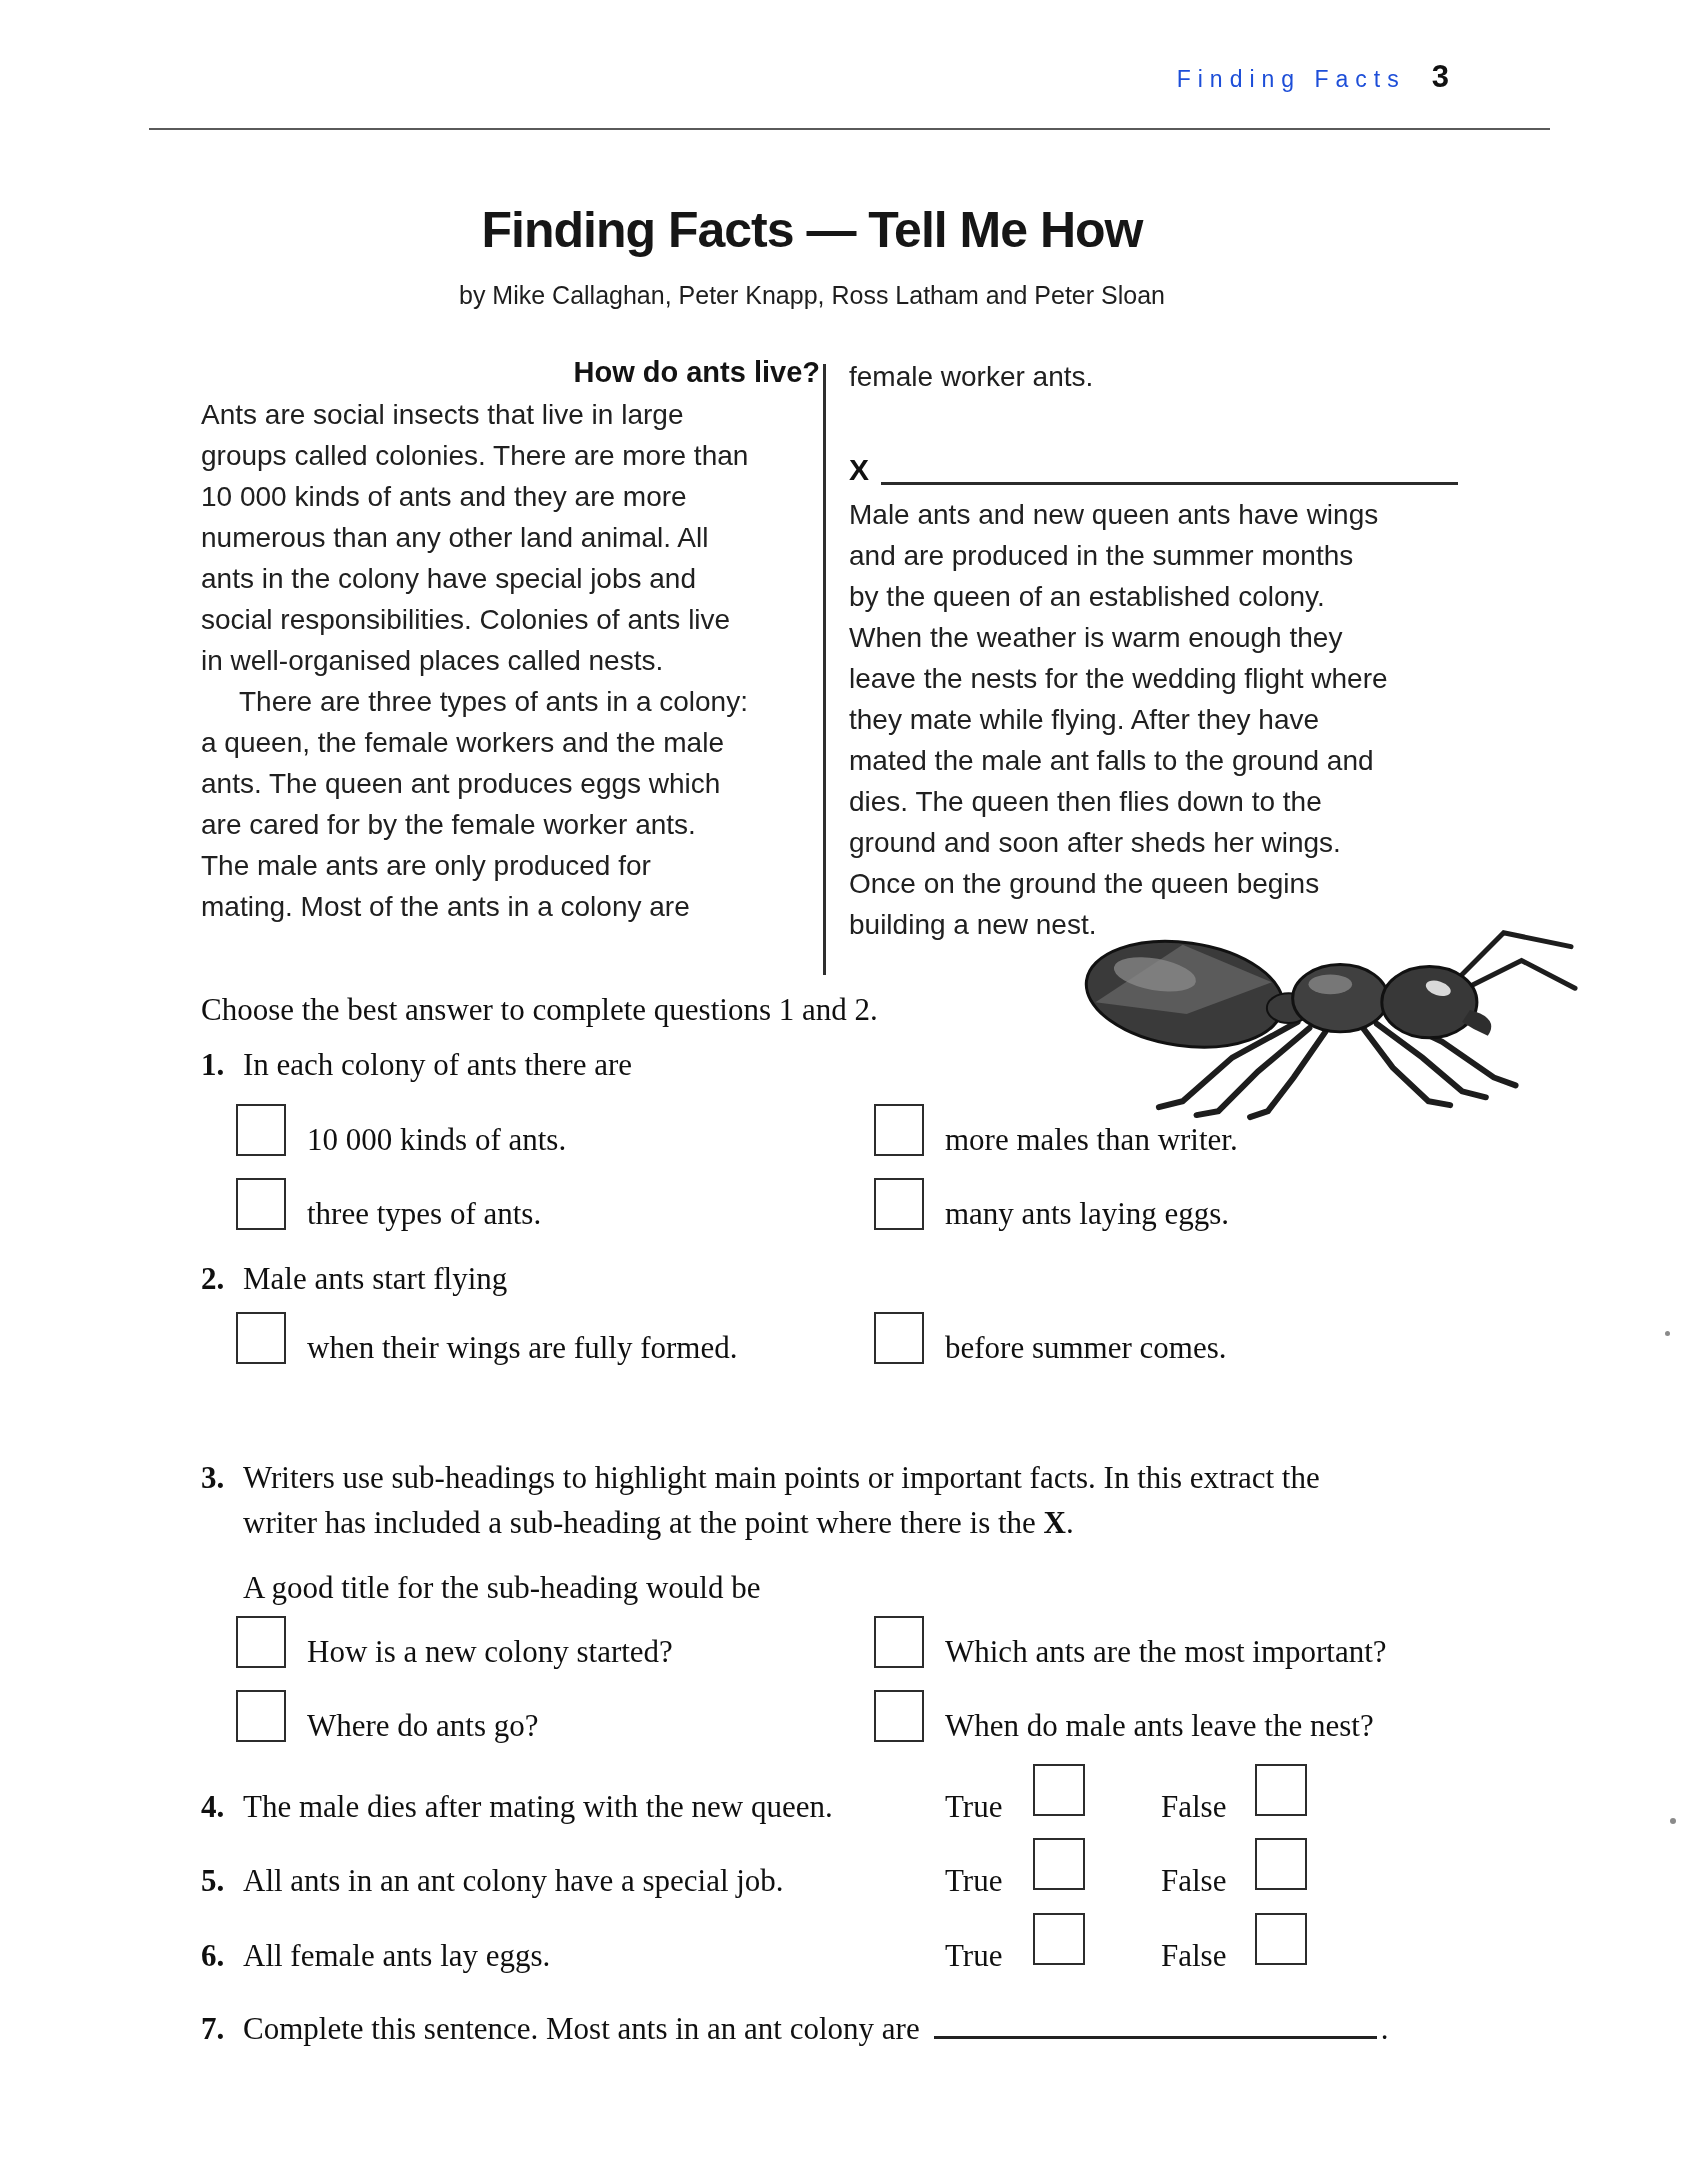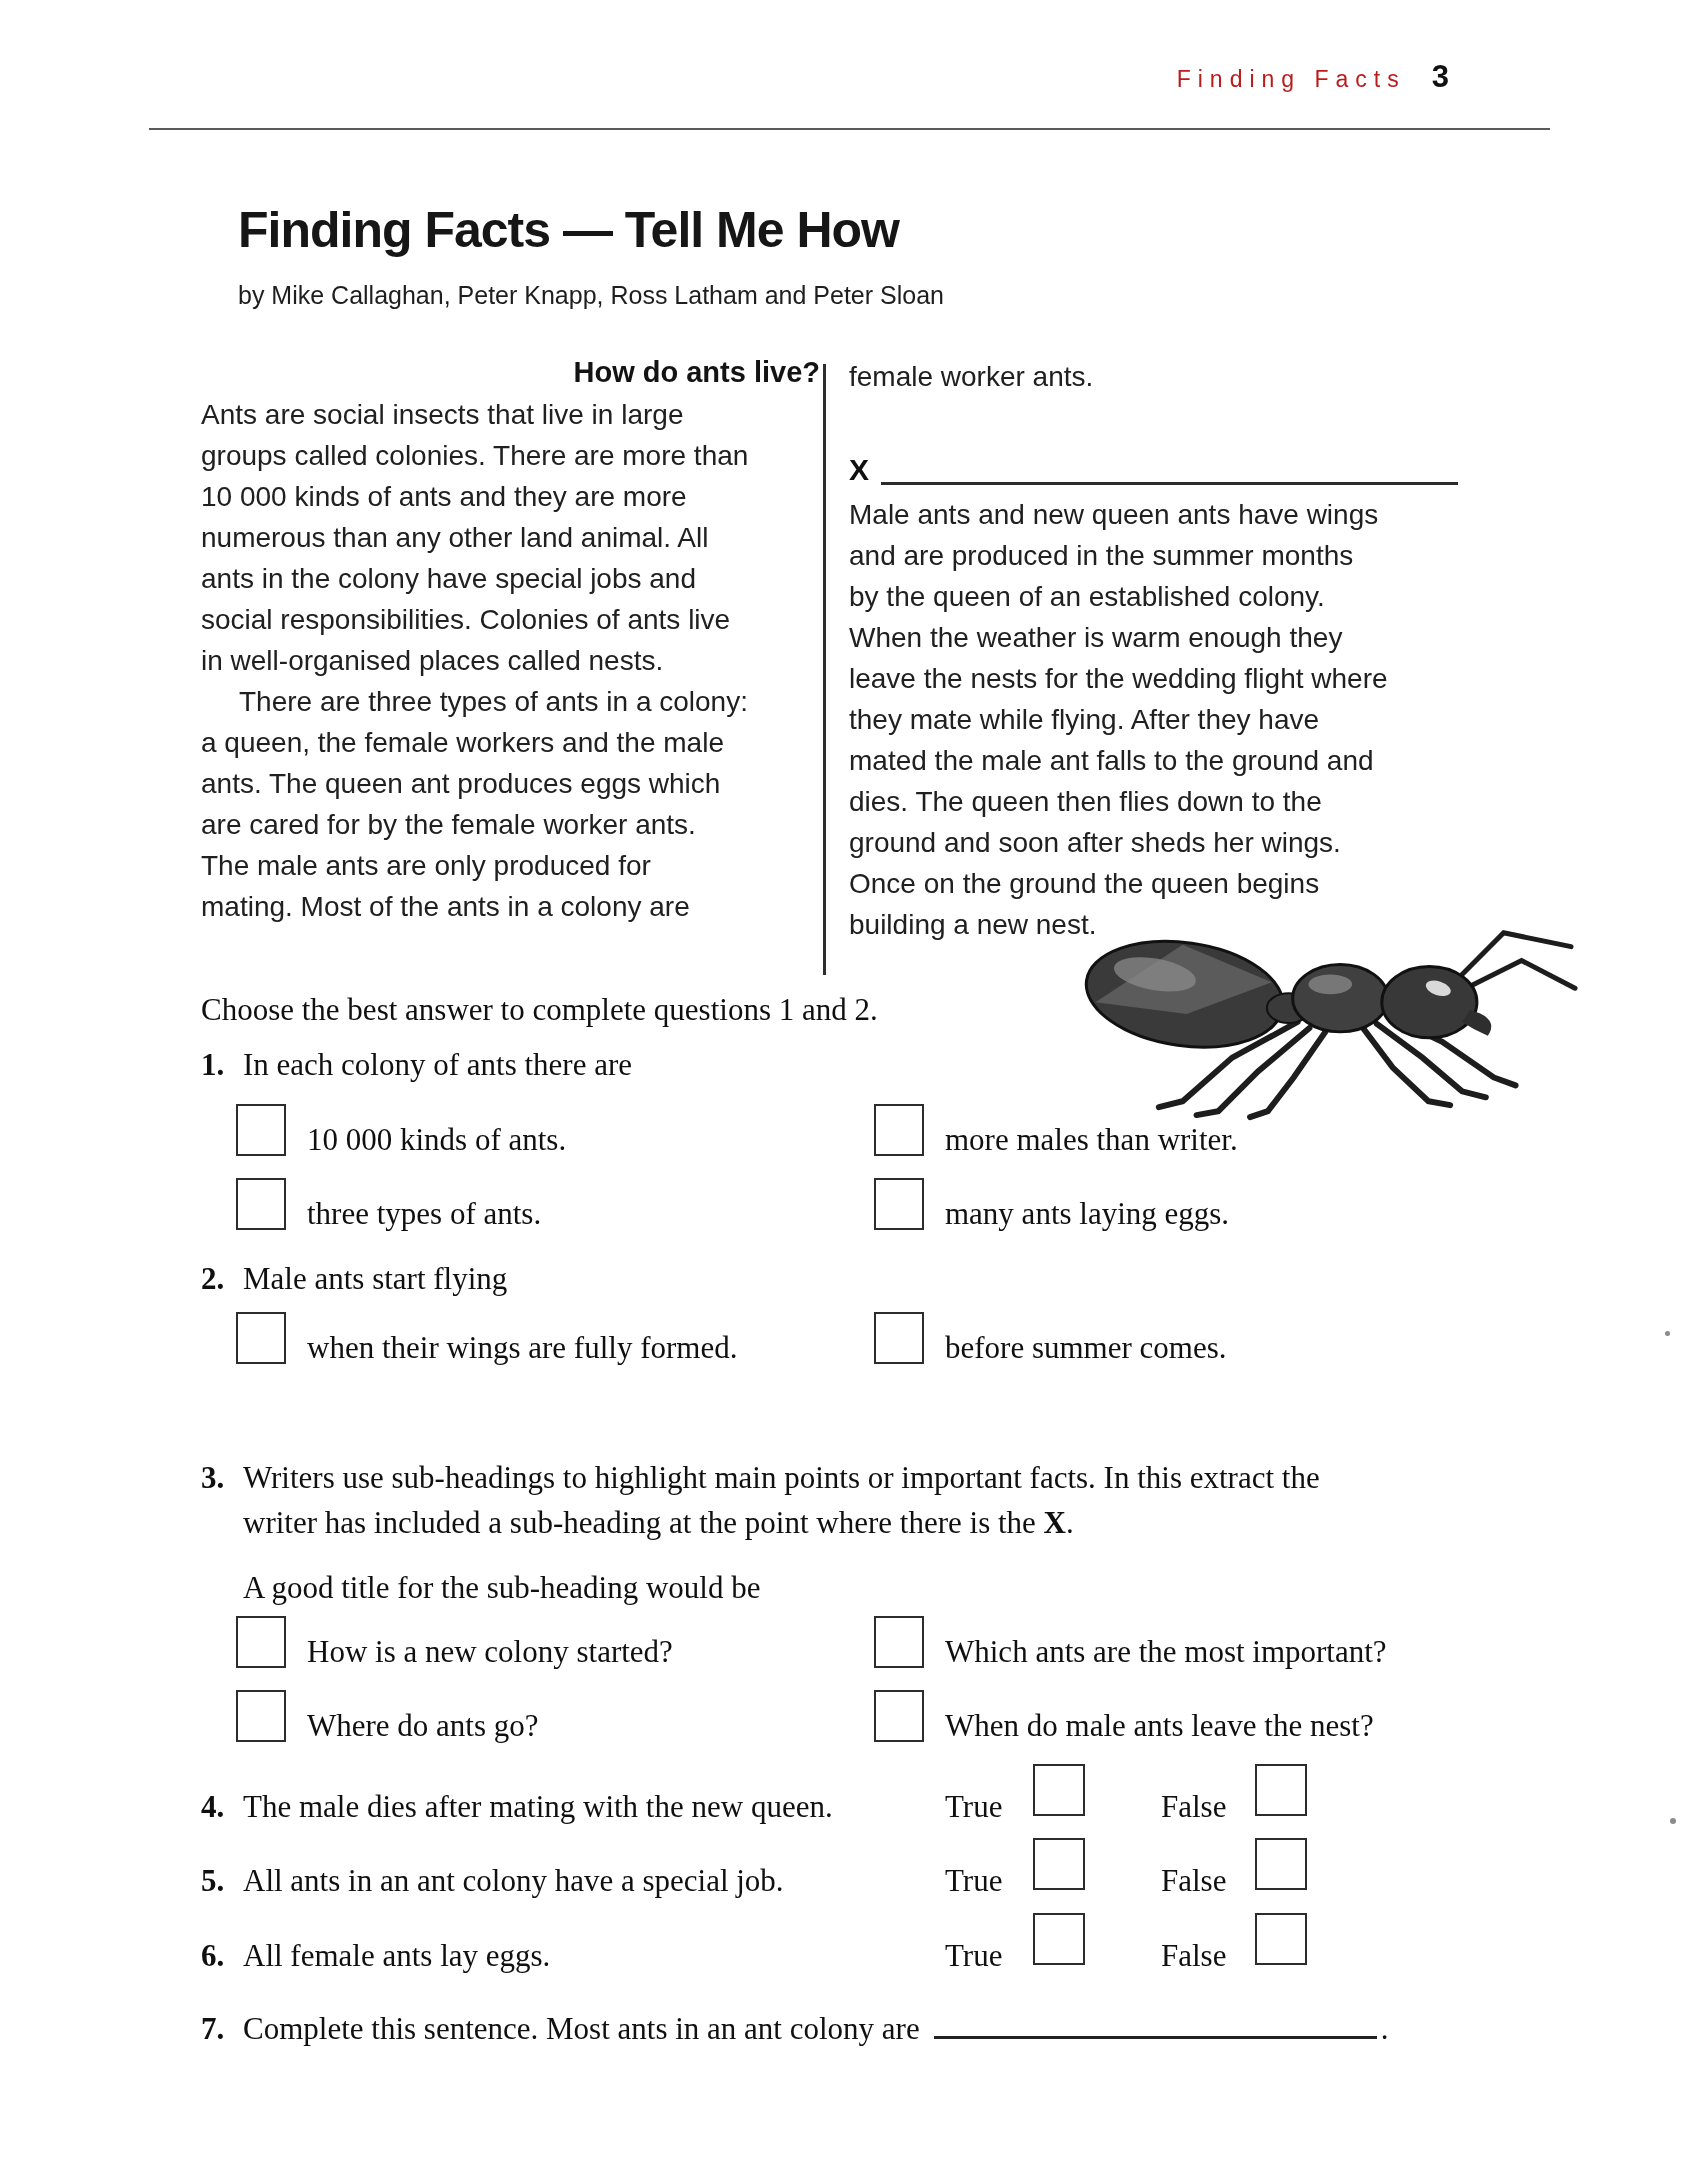--- a/index.html
+++ b/index.html
@@ -6,28 +6,28 @@
   .page{
     position:relative; width:1690px; height:2173px; background:#ffffff;
     font-family:"Liberation Sans", sans-serif; color:#1c1c1c; overflow:hidden;
   }
   
   .running-head{
     position:absolute; top:59px; right:241px;
     display:flex; align-items:baseline; gap:26px;
     font-family:"Liberation Sans", sans-serif;
   }
-  .running-head .rh-title{font-size:23px; letter-spacing:7px; color:#b91c1c;}
+  .running-head .rh-title{font-size:23px; letter-spacing:7px; color:#1d4ed8;}
   .running-head .rh-num{font-size:31px; font-weight:bold; color:#111;}
   .head-rule{
     position:absolute; top:128px; left:149px; width:1401px; height:0;
     border-top:2px solid #5a5a5a;
   }
   
-  .title-block{position:absolute; top:201px; left:238px; width:1148px; }
+  .title-block{position:absolute; top:201px; left:238px; width:1148px; text-align:center;}
   .title{
     margin:0; font-size:50px; font-weight:bold; letter-spacing:-1px; color:#161616;
     font-family:"Liberation Sans", sans-serif;
   }
   .byline{margin-top:22px; font-size:25px; color:#1e1e1e;}
   
   .col-left{position:absolute; top:356px; left:201px; width:619px;}
   .col-right{position:absolute; top:356px; left:849px; width:644px;}
   .col-rule{position:absolute; top:364px; left:823px; width:3px; height:611px; background:#2e2e2e;}
   .passage-head{margin:0 0 5px 0; font-size:29px; font-weight:bold; color:#131313;text-align:right;}

